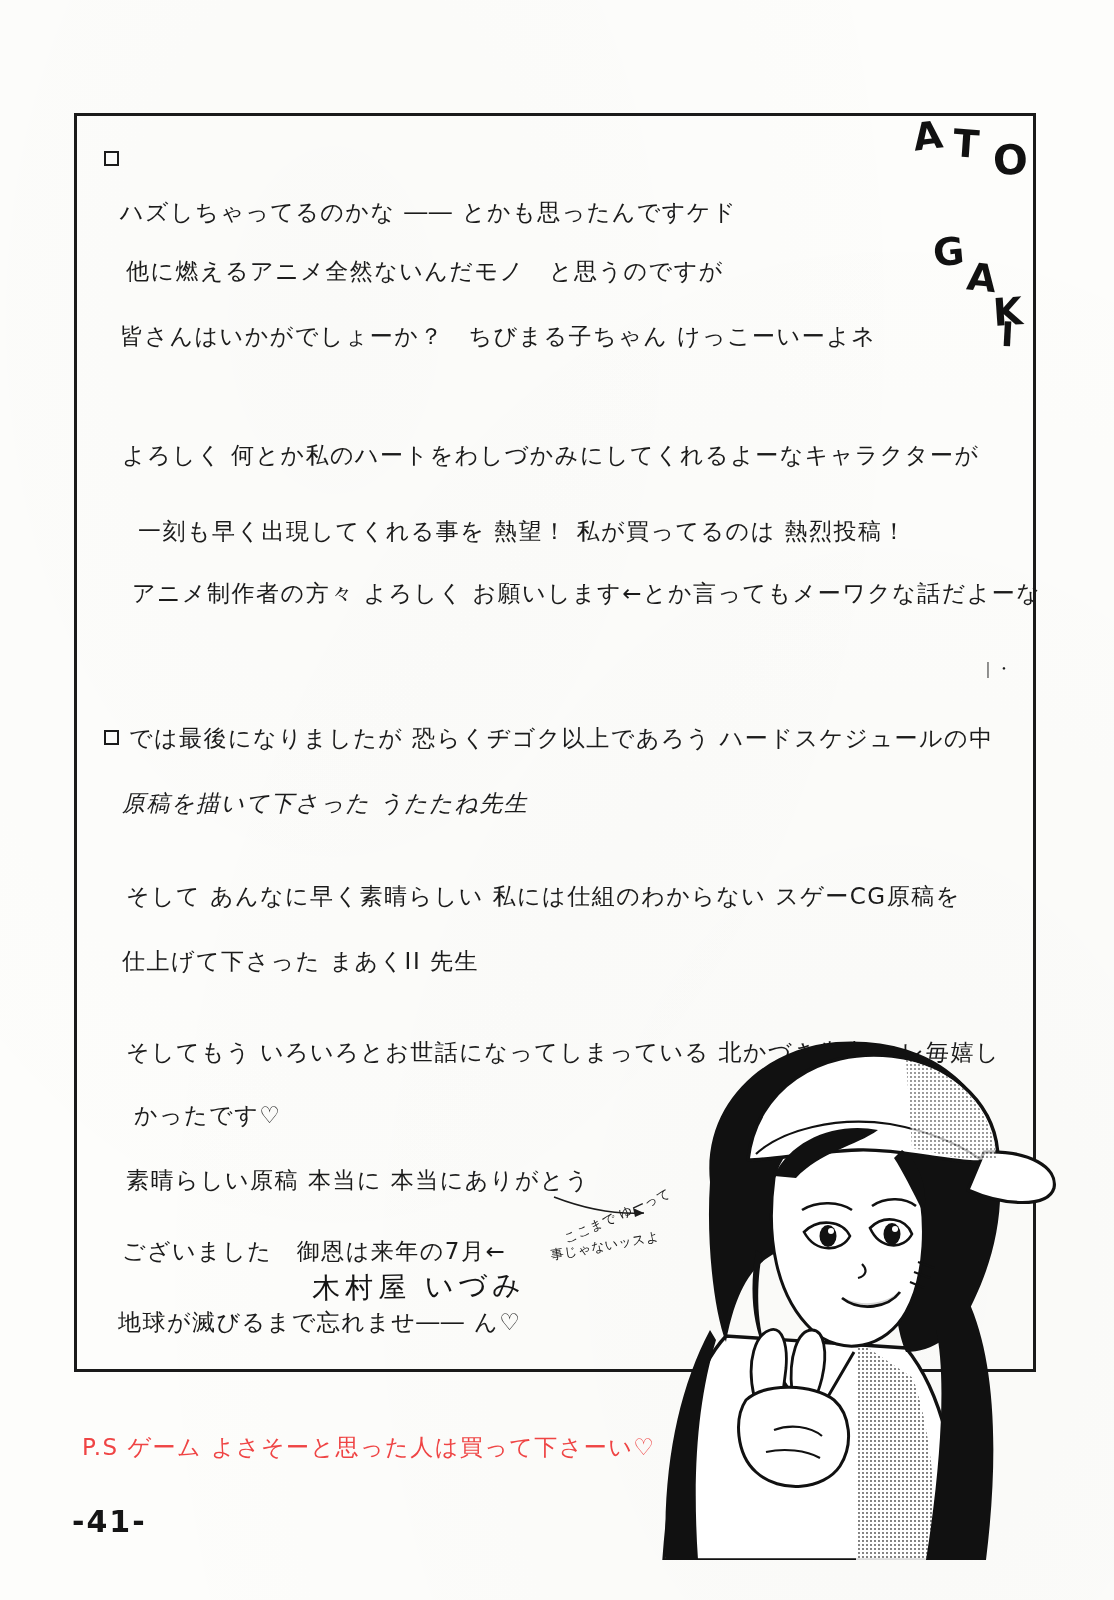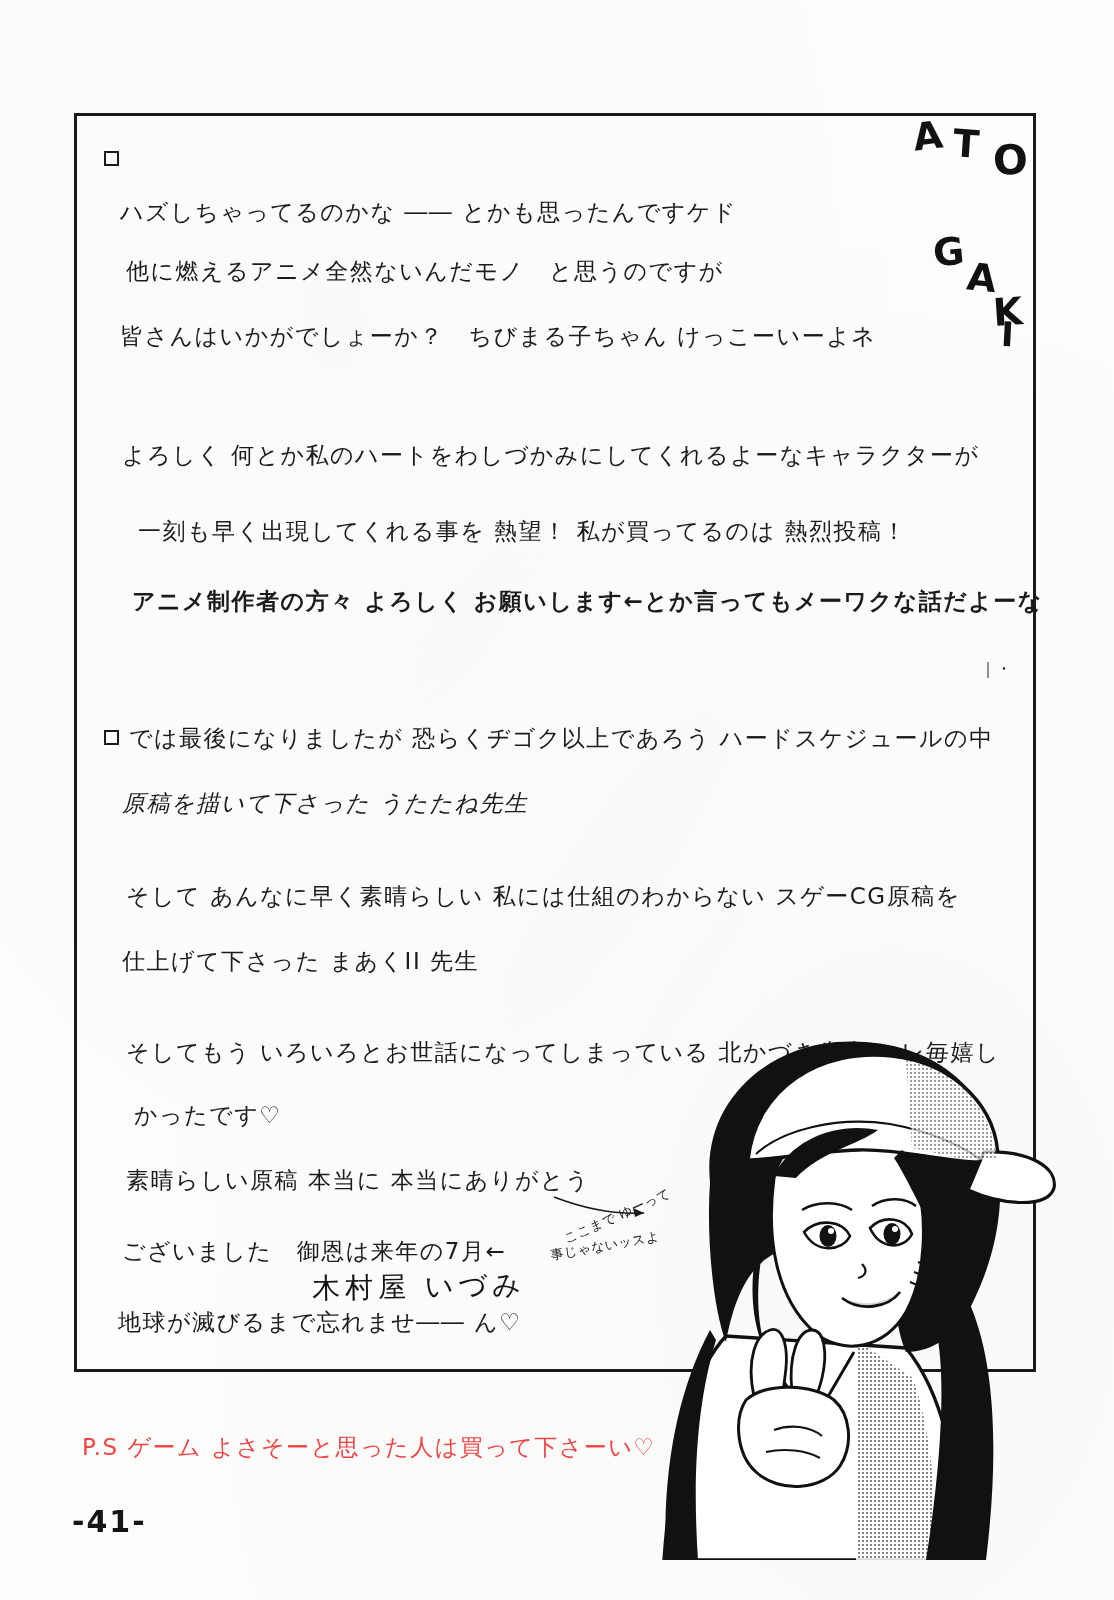--- a/index.html
+++ b/index.html
@@ -188,21 +188,21 @@
     <span class="ch c6">I</span>
   </div>
 
   <div id="body-text">
     <div class="line" style="top:0px;left:0px;"><span class="bullet"></span></div>
     <div class="line" style="top:30px;left:16px;"><span>ハズしちゃってるのかな ―― とかも思ったんですケド</span></div>
     <div class="line" style="top:66px;left:22px;"><span>他に燃えるアニメ全然ないんだモノ　と思うのですが</span></div>
     <div class="line" style="top:108px;left:16px;"><span>皆さんはいかがでしょーか？　ちびまる子ちゃん けっこーいーよネ</span></div>
     <div class="line" style="top:204px;left:18px;"><span>よろしく 何とか私のハートをわしづかみにしてくれるよーなキャラクターが</span></div>
     <div class="line" style="top:257px;left:34px;"><span>一刻も早く出現してくれる事を 熱望！ 私が買ってるのは 熱烈投稿！</span></div>
-    <div class="line" style="top:304px;left:28px;font-weight:bold;"><span>アニメ制作者の方々 よろしく お願いします←とか言ってもメーワクな話だよーな</span></div>
+    <div class="line" style="top:296px;left:28px;"><span>アニメ制作者の方々 よろしく お願いします←とか言ってもメーワクな話だよーな</span></div>
     <div class="line" style="top:418px;left:0px;"><span class="bullet"></span><span>では最後になりましたが 恐らくヂゴク以上であろう ハードスケジュールの中</span></div>
     <div class="line" style="top:460px;left:18px;font-style:italic;"><span>原稿を描いて下さった うたたね先生</span></div>
     <div class="line" style="top:530px;left:22px;"><span>そして あんなに早く素晴らしい 私には仕組のわからない スゲーCG原稿を</span></div>
     <div class="line" style="top:572px;left:18px;"><span>仕上げて下さった まあくII 先生</span></div>
     <div class="line" style="top:640px;left:22px;"><span>そしてもう いろいろとお世話になってしまっている 北かづき先生 コレ毎嬉し</span></div>
     <div class="line" style="top:680px;left:30px;"><span>かったです♡</span></div>
     <div class="line" style="top:722px;left:22px;"><span>素晴らしい原稿 本当に 本当にありがとう</span></div>
     <div class="line" style="top:770px;left:18px;"><span>ございました　御恩は来年の7月←</span></div>
     <div class="line" style="top:818px;left:14px;"><span>地球が滅びるまで忘れませ―― ん♡</span></div>
   </div>

